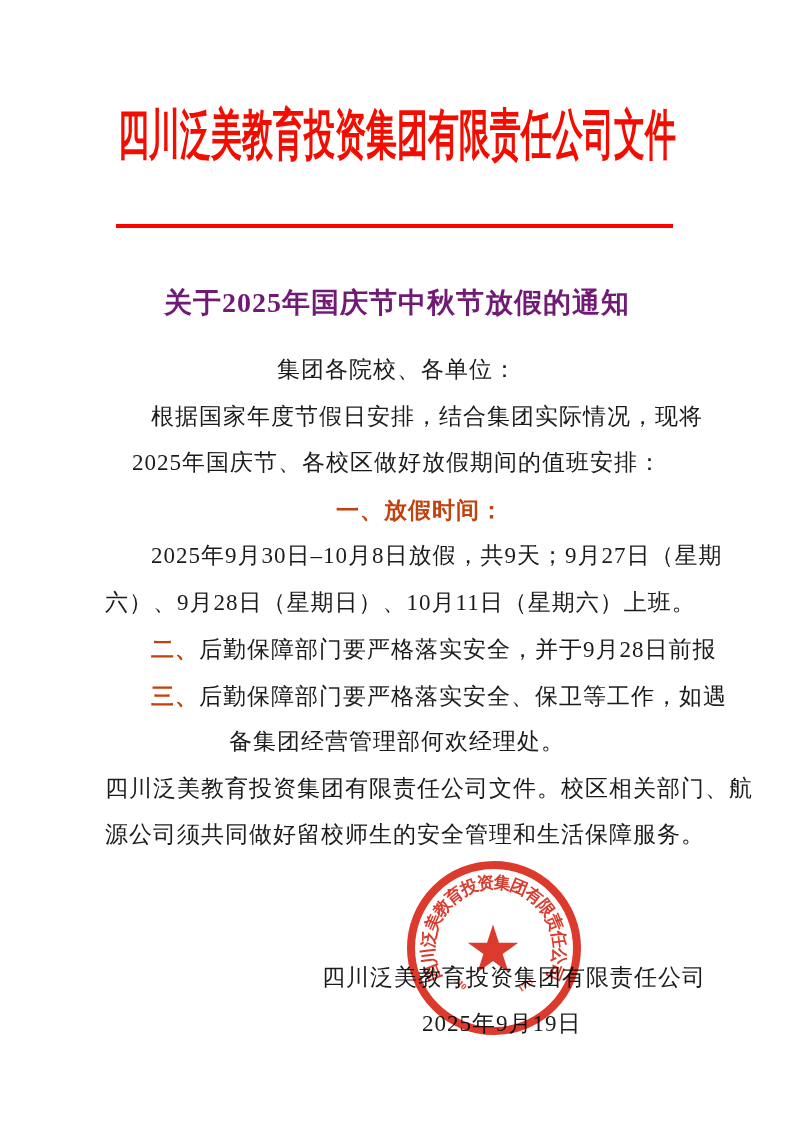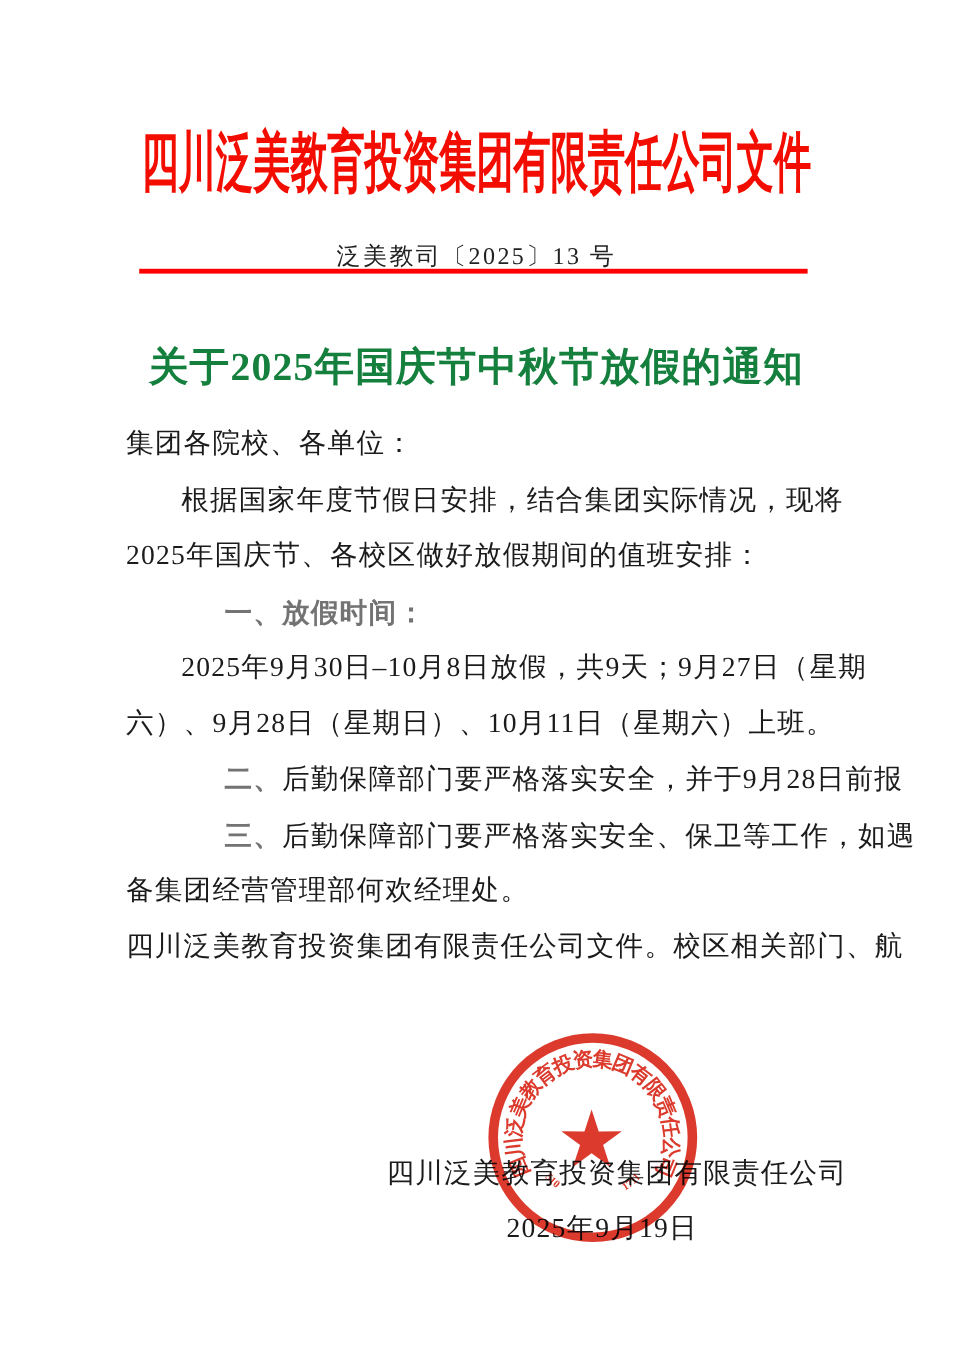--- a/index.html
+++ b/index.html
@@ -13,29 +13,29 @@
     font-size:31px;font-weight:bold;color:#f20d00;white-space:nowrap;
     transform:scaleY(1.75);transform-origin:50% 0;letter-spacing:0px;
   }
   .doc-no{
     position:absolute;top:200px;left:0;width:100%;text-align:center;
     font-size:20px;letter-spacing:2px;color:#222;
   }
   .red-rule{position:absolute;top:224px;left:116px;width:557px;height:4px;background:#fe0000;}
   .doc-title{
     position:absolute;top:284px;left:0;width:100%;text-align:center;
-    font-size:33px;font-weight:bold;color:#15803d;letter-spacing:1px;white-space:nowrap;
+    font-size:28px;font-weight:bold;color:#701a75;letter-spacing:1px;white-space:nowrap;
   }
   .body-block{
     position:absolute;top:347px;left:105px;width:584px;
-    font-size:23px;letter-spacing:1px;
+    font-size:23px;letter-spacing:1px;text-align:center;
   }
   .line{height:46.5px;line-height:46.5px;white-space:nowrap;}
   .line.indent{text-indent:46px;}
-  .b{font-family:"Liberation Sans","DejaVu Sans",sans-serif;font-weight:bold;color:#737373;margin-left:36px;}
+  .b{font-family:"Liberation Sans","DejaVu Sans",sans-serif;font-weight:bold;color:#c2410c;}
   .signature{
     position:absolute;top:962px;left:322px;font-size:23px;letter-spacing:1px;
     white-space:nowrap;color:#1b1b1b;
   }
   .date{
     position:absolute;top:1008px;left:422px;font-size:23px;letter-spacing:1px;
     white-space:nowrap;color:#1b1b1b;
   }
   .seal{
     position:absolute;left:406px;top:860px;width:176px;height:176px;
@@ -43,38 +43,38 @@
   }
   .seal text{font-family:"Liberation Serif","DejaVu Serif",serif;}
 </style>
 </head>
 <body>
 
 <div class="page">
 
   <div class="org-title">四川泛美教育投资集团有限责任公司文件</div>
 
-  <div class="doc-no">泛美教司〔2025〕13 号</div>
 
   <div class="red-rule"></div>
 
   <div class="doc-title">关于2025年国庆节中秋节放假的通知</div>
 
   <div class="body-block">
     <div class="line">集团各院校、各单位：</div>
     <div id="body-lines">
         <div class="line indent"><span>根据国家年度节假日安排，结合集团实际情况，现将</span></div>
         <div class="line"><span>2025年国庆节、各校区做好放假期间的值班安排：</span></div>
         <div class="line indent"><span class="b">一、放假时间：</span></div>
         <div class="line indent"><span>2025年9月30日–10月8日放假，共9天；9月27日（星期</span></div>
         <div class="line"><span>六）、9月28日（星期日）、10月11日（星期六）上班。</span></div>
         <div class="line indent"><span class="b">二、</span><span>后勤保障部门要严格落实安全，并于9月28日前报</span></div>
         <div class="line indent"><span class="b">三、</span><span>后勤保障部门要严格落实安全、保卫等工作，如遇</span></div>
         <div class="line"><span>备集团经营管理部何欢经理处。</span></div>
         <div class="line"><span>四川泛美教育投资集团有限责任公司文件。校区相关部门、航</span></div>
+        <div class="line"><span>源公司须共同做好留校师生的安全管理和生活保障服务。</span></div>
       </div>
   </div>
 
   <div class="signature">四川泛美教育投资集团有限责任公司</div>
   <div class="date">2025年9月19日</div>
 
   <svg class="seal" viewBox="-88 -88 176 176" xmlns="http://www.w3.org/2000/svg">
     <defs>
       <path id="seal-top-arc" d="M -52 30 A 60 60 0 1 1 52 30" fill="none"></path>
       <path id="seal-bottom-arc" d="M -40 33 A 52 52 0 0 0 40 33" fill="none"></path>

